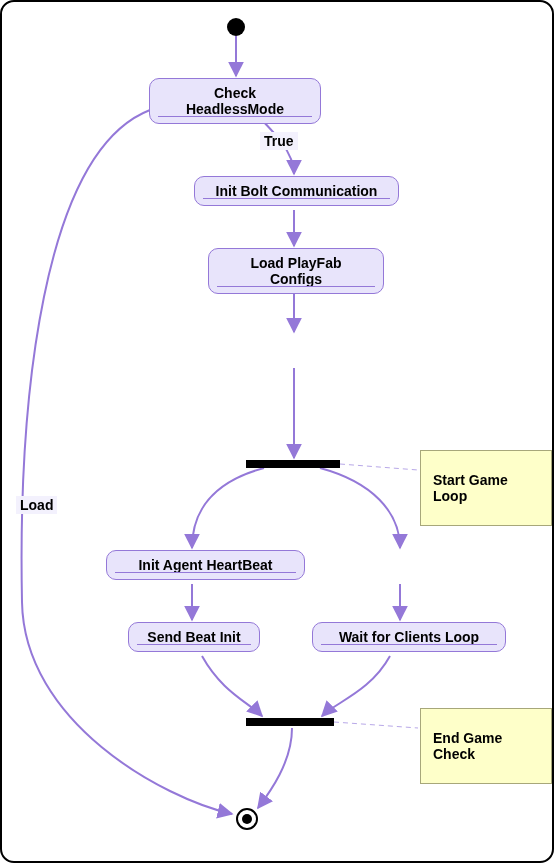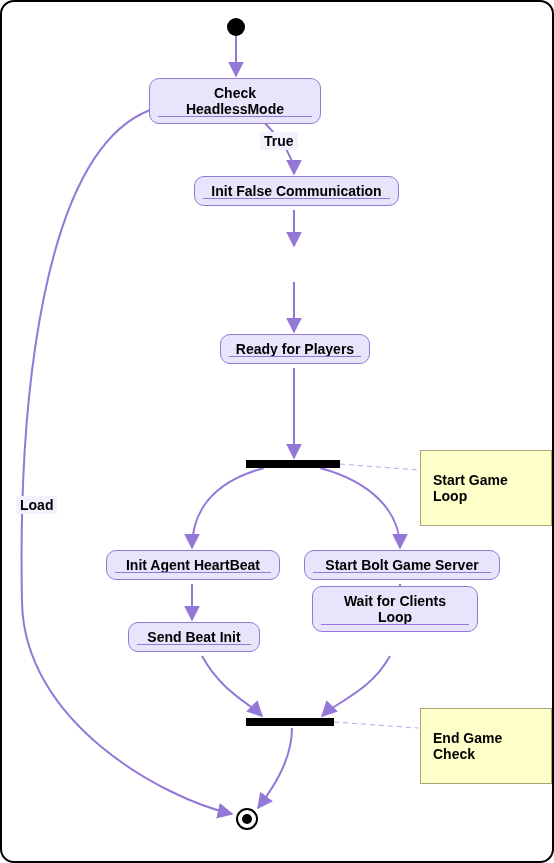--- a/index.html
+++ b/index.html
@@ -49,49 +49,46 @@
 
   <div class="start-dot" style="left:225px;top:16px;"></div>
 
   <div class="node" style="left:147px;top:76px;width:172px;">
     <div class="inner">Check HeadlessMode</div>
   </div>
 
   <div class="edge-label" style="left:258px;top:130px;">True</div>
 
   <div class="node" style="left:192px;top:174px;width:205px;">
-    <div class="inner">Init False Communication</div>
+    <div class="inner">Init Bolt Communication</div>
   </div>
 
+  <div class="node" style="left:206px;top:246px;width:176px;">
+    <div class="inner">Load PlayFab Configs</div>
+  </div>
 
-  <div class="node" style="left:218px;top:332px;width:150px;">
-    <div class="inner">Ready for Players</div>
-  </div>
 
   <div class="bar" style="left:244px;top:458px;width:94px;"></div>
 
   <div class="note" style="left:418px;top:448px;">
     <span>Start Game Loop</span>
   </div>
 
   <div class="edge-label" style="left:14px;top:494px;">Load</div>
 
-  <div class="node" style="left:104px;top:548px;width:174px;">
+  <div class="node" style="left:104px;top:548px;width:199px;">
     <div class="inner">Init Agent HeartBeat</div>
   </div>
 
-  <div class="node" style="left:302px;top:548px;width:196px;">
-    <div class="inner">Start Bolt Game Server</div>
-  </div>
 
   <div class="node" style="left:126px;top:620px;width:132px;">
     <div class="inner">Send Beat Init</div>
   </div>
 
-  <div class="node" style="left:310px;top:584px;width:166px;">
+  <div class="node" style="left:310px;top:620px;width:194px;">
     <div class="inner">Wait for Clients Loop</div>
   </div>
 
   <div class="bar" style="left:244px;top:716px;width:88px;"></div>
 
   <div class="note" style="left:418px;top:706px;">
     <span>End Game Check</span>
   </div>
 
   <div class="end-outer" style="left:234px;top:806px;">

